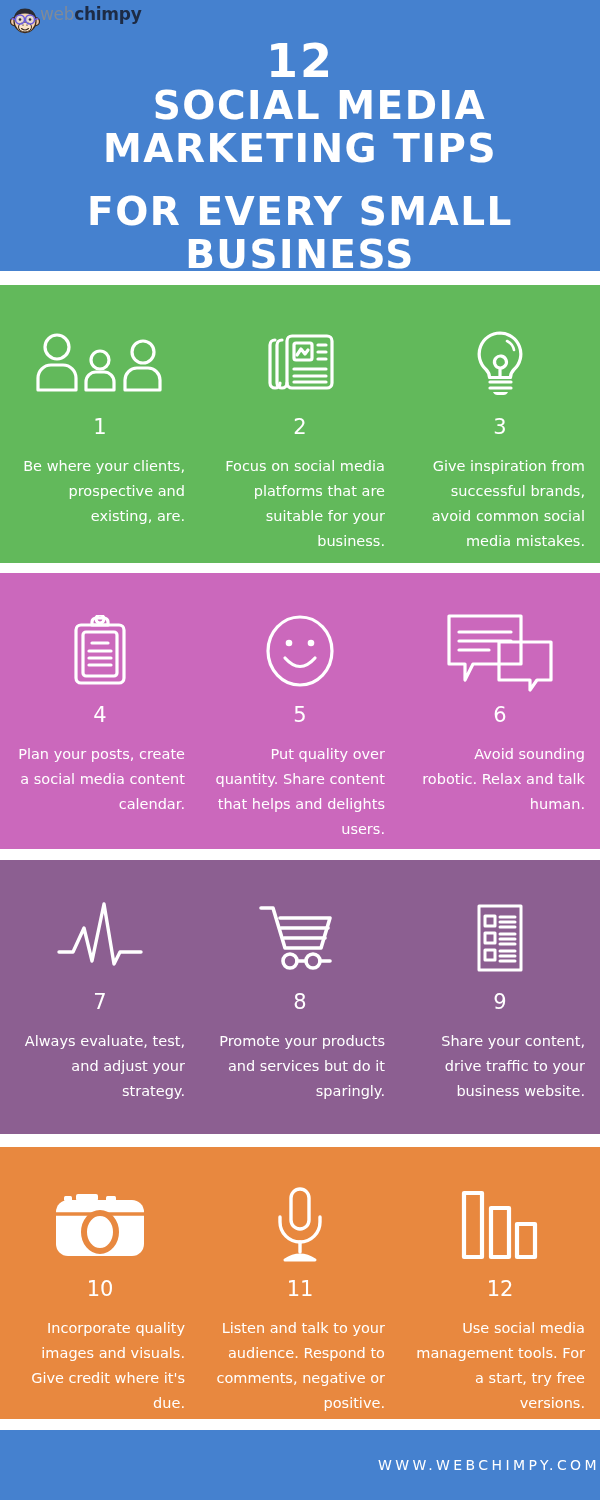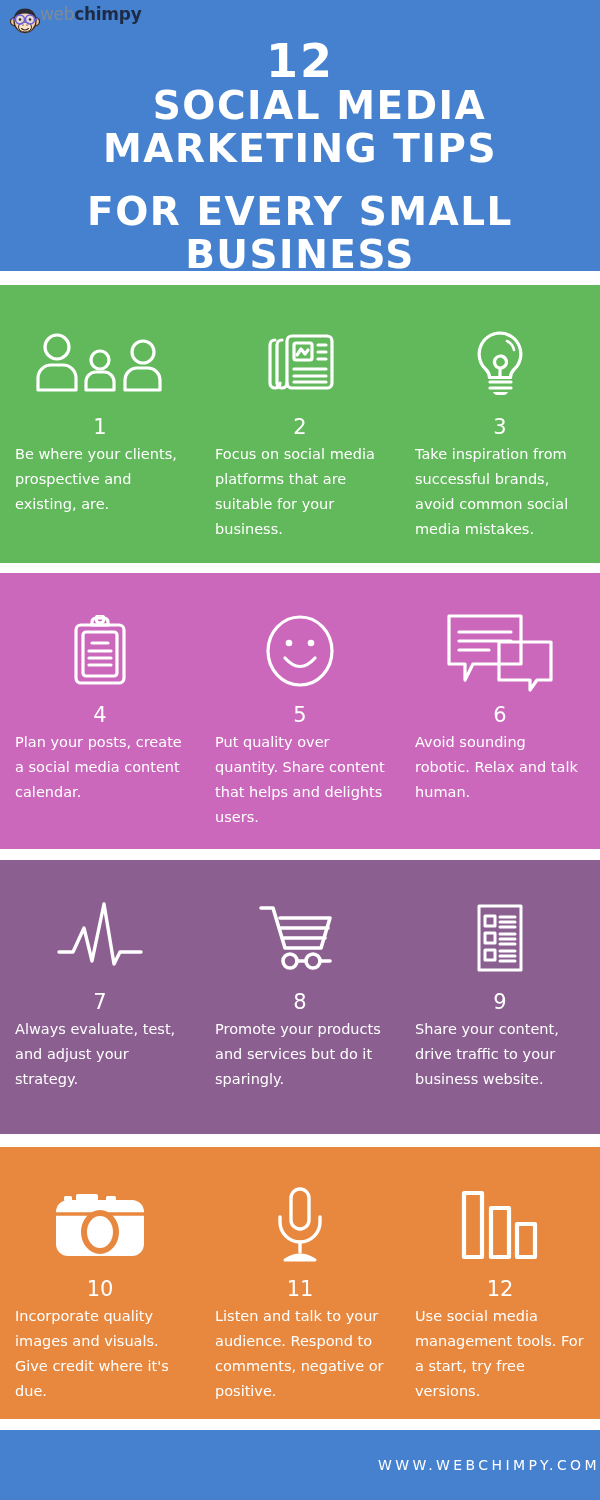--- a/index.html
+++ b/index.html
@@ -58,21 +58,21 @@
   }
   .icon-wrap svg { display:block; }
 
   .tip-num {
     color:#ffffff; font-size:21px; line-height:24px;
     font-family:"DejaVu Sans", sans-serif; font-weight:400;
     margin-top:2px;
   }
   .tip-text {
     color:#ffffff; font-size:14.5px; line-height:25px;
-    text-align:left; width:170px; margin-top:3px;
+    text-align:right; width:170px; margin-top:15px;
     font-family:"DejaVu Sans", sans-serif; font-weight:400;
   }
 
   
   .footer {
     position:absolute; left:0; top:1430px; width:600px; height:70px;
     background:#4581cf; display:flex; align-items:center; justify-content:flex-end;
   }
   .footer-url {
     color:#ffffff; font-size:14px; letter-spacing:3.4px;
@@ -171,21 +171,21 @@
               <path d="M29 4 a21 21 0 0 1 14 36.5 c-2.5 2.5 -3.5 5 -3.5 8 h-21 c0 -3 -1 -5.5 -3.5 -8 A21 21 0 0 1 29 4 Z"></path>
               <path d="M36 12 a13 13 0 0 1 7 9" stroke-width="2.6"></path>
               <path d="M29 48 v-9 a6 6 0 1 0 -4 -10 a6 6 0 0 0 4 10"></path>
               <line x1="19" y1="53" x2="40" y2="53"></line>
               <line x1="19" y1="59" x2="40" y2="59"></line>
               <path d="M22 63 h15 a5 5 0 0 1 -5 3 h-5 a5 5 0 0 1 -5 -3 Z" fill="#fff" stroke="none"></path>
             </g>
           </svg>
         </div>
         <div class="tip-num">3</div>
-        <div class="tip-text">Take inspiration from successful brands, avoid common social media mistakes.</div>
+        <div class="tip-text">Give inspiration from successful brands, avoid common social media mistakes.</div>
       </div>
     </div>
   </div>
 
   <div class="band band-pink">
     <div class="cols">
       <div class="col">
         <div class="icon-wrap">
           <svg width="56" height="72" viewBox="0 0 56 72">
             <g fill="none" stroke="#fff" stroke-width="3.2" stroke-linecap="round" stroke-linejoin="round">

